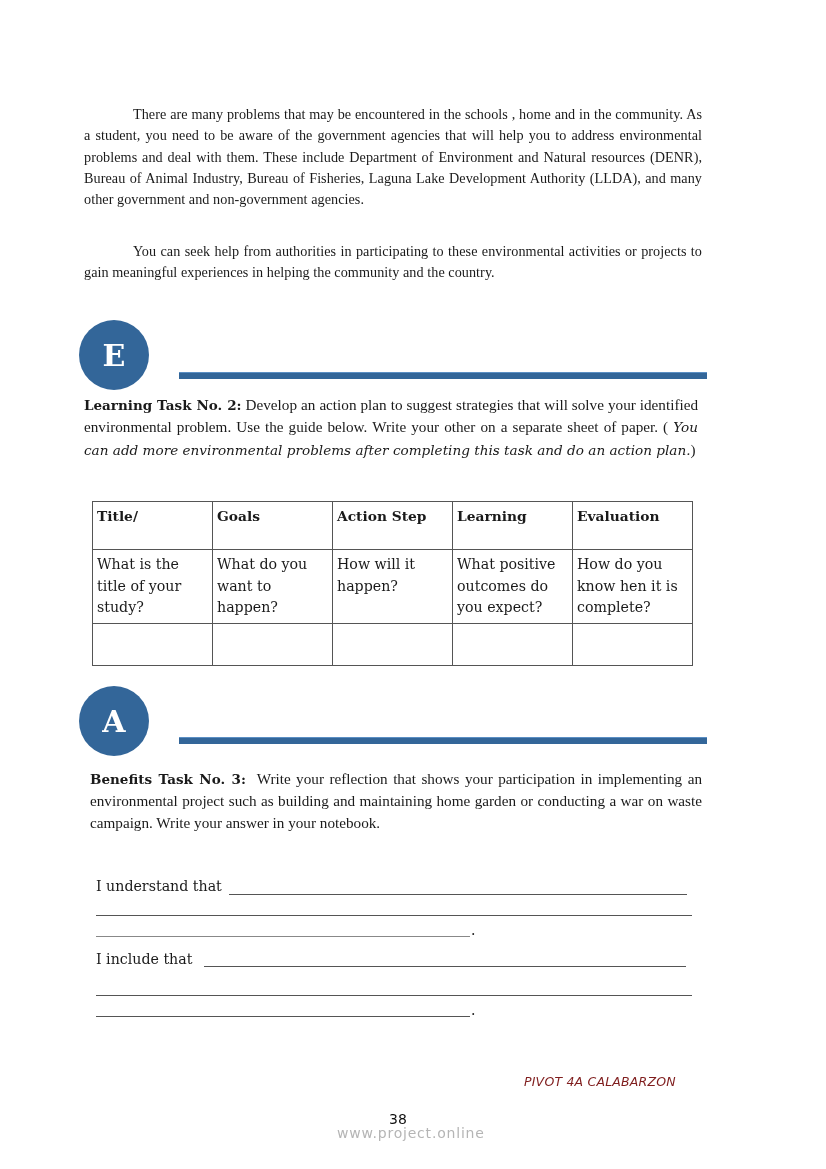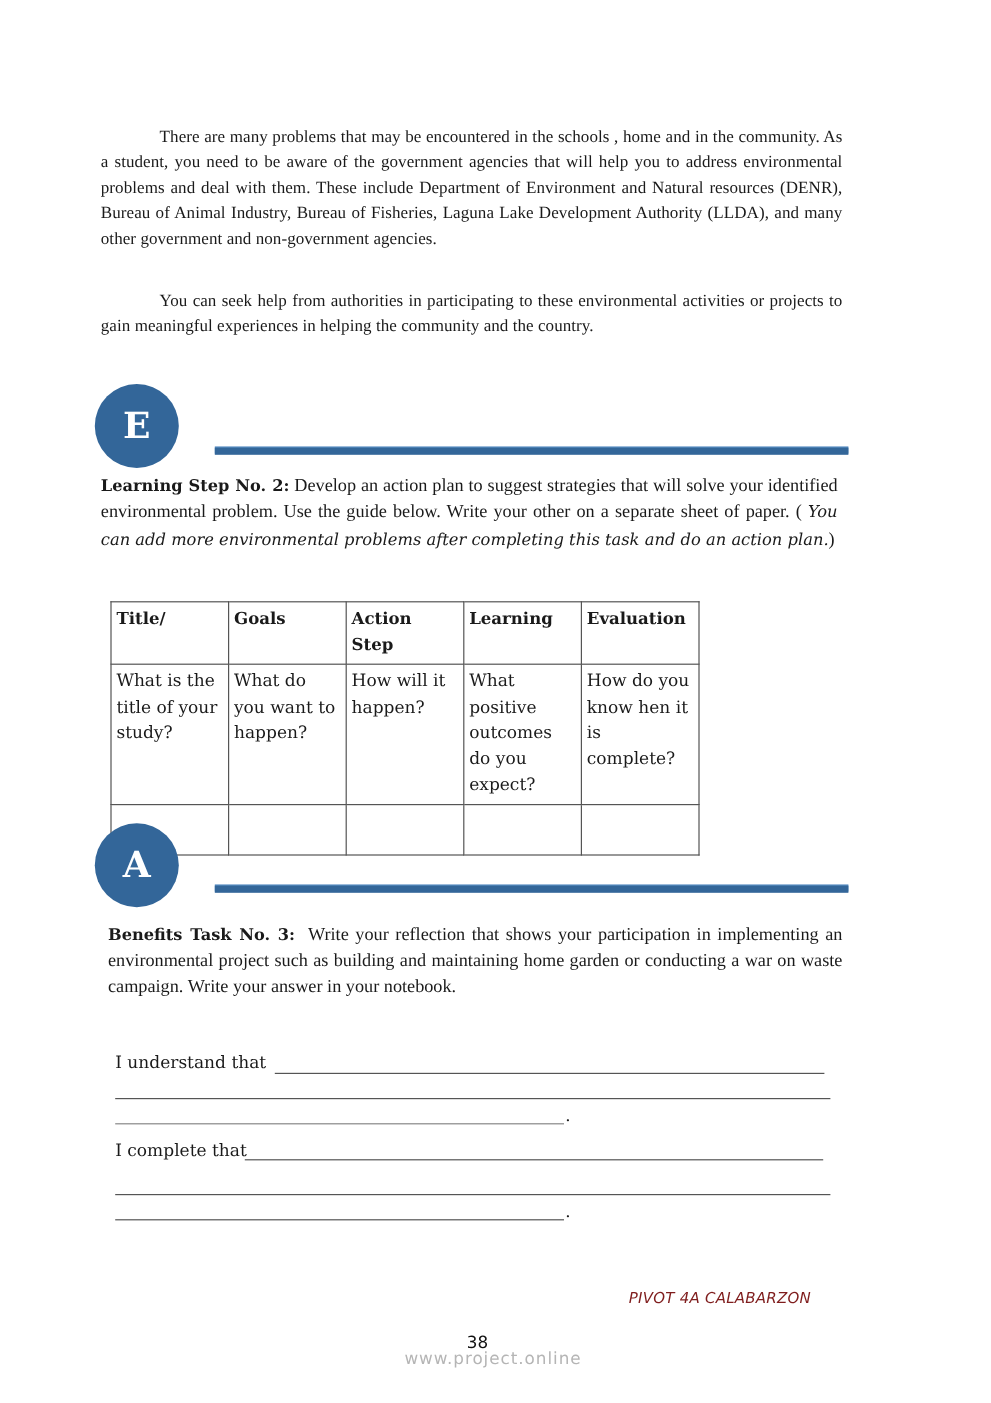--- a/index.html
+++ b/index.html
@@ -13,21 +13,21 @@
     #badge-e { left: 79px; top: 320px; }
     #badge-a { left: 79px; top: 686px; }
     .section-rule { position: absolute; left: 179px; width: 528px; height: 6px; background: #336699; box-shadow: 0 -1px 0 #5b8fc4; }
     #rule-e { top: 373px; }
     #rule-a { top: 738px; }
     .task { position: absolute; font-size: 14.2px; line-height: 21.3px; text-align: justify; font-family: "Liberation Serif", serif; font-size: 15.2px; }
     #task2 { left: 84px; width: 614px; top: 394px; }
     #task3 { left: 90px; width: 612px; top: 768px; }
     .task b { font-family: "DejaVu Serif", serif; font-size: 13.5px; font-weight: bold; }
     .task i { font-family: "DejaVu Serif", serif; font-size: 13.6px; }
-    table.plan { position: absolute; left: 92px; top: 501px; width: 491px; border-collapse: collapse; table-layout: fixed; }
+    table.plan { position: absolute; left: 92px; top: 501px; width: 601px; border-collapse: collapse; table-layout: fixed; }
     table.plan td, table.plan th { border: 1px solid #555555; vertical-align: top; text-align: left; padding: 4px 4px; font-size: 14.2px; line-height: 21.5px; }
     table.plan th { font-family: "DejaVu Serif", serif; font-weight: bold; font-size: 13.8px; height: 39px; }
     table.plan td.q { font-family: "DejaVu Serif", serif; height: 61px; }
     table.plan tr.blank td { height: 33px; }
     .reflect { position: absolute; font-family: "DejaVu Serif", serif; font-size: 14.2px; color: #1a1a1a; }
     .line { position: absolute; height: 0; border-top: 1px solid #555555; }
     .period { position: absolute; font-family: "DejaVu Serif", serif; font-size: 14px; }
     .footer { position: absolute; font-family: "DejaVu Sans", sans-serif; font-style: italic; font-size: 12.5px; color: #7f1d1d; left: 524px; top: 1074px; letter-spacing: 0.2px; }
     .pagenum { position: absolute; left: 389px; top: 1111px; font-family: "DejaVu Sans", sans-serif; font-size: 14px; color: #111; }
     .watermark { position: absolute; left: 337px; top: 1125px; font-family: "DejaVu Sans", sans-serif; font-size: 14px; color: #b5b5b5; letter-spacing: 0.8px; }
@@ -37,21 +37,21 @@
 
 <div id="p1" class="para serif"><span class="indent"></span><span>There are many problems that may be encountered in the schools , home and in the community.  As a student, you need to be aware of the government agencies that will help you to address environmental problems and deal with them.  These include Department of Environment and Natural resources (DENR), Bureau of Animal Industry, Bureau of Fisheries, Laguna Lake Development Authority (LLDA),  and many  other government and non-government agencies.</span></div>
 <div id="p2" class="para serif"><span class="indent"></span><span>You can seek help from authorities in participating to these environmental activities or projects to gain meaningful experiences in helping the community and the country.</span></div>
 
 <div id="badge-e" class="section-badge">
     <span>E</span>
   </div>
 <div id="rule-e" class="section-rule"></div>
 
 <div id="task2" class="task">
-  <b>Learning Step No. 2:</b>
+  <b>Learning Task No. 2:</b>
   <span>Develop an action plan to suggest strategies that will solve your identified environmental problem.  Use the guide below.  Write your other on a separate sheet of paper. ( </span><i>You can add more environmental problems after completing this task and do an action plan.</i><span>)</span>
 </div>
 
 <table class="plan">
   <tbody>
       <tr>
     <th>Title/</th>
     <th>Goals</th>
     <th>Action Step</th>
     <th>Learning</th>
@@ -83,21 +83,21 @@
   <b>Benefits Task No. 3:</b>&nbsp;
   <span>Write your reflection that shows your participation in implementing an environmental project such as building and maintaining home garden or conducting a war on waste campaign.  Write your answer in your notebook.</span>
 </div>
 
 <div class="reflect" style="left:96px; top:878px;">I understand that</div>
 <div class="line" style="left:229px; top:894px; width:458px;"></div>
 <div class="line" style="left:96px; top:915px; width:596px;"></div>
 <div class="line" style="left:96px; top:936px; width:374px; border-top-color:#888;"></div>
 <div class="period" style="left:471px; top:922px;">.</div>
 
-<div class="reflect" style="left:96px; top:951px;">I complete that</div>
+<div class="reflect" style="left:96px; top:951px;">I include that</div>
 <div class="line" style="left:204px; top:966px; width:482px;"></div>
 <div class="line" style="left:96px; top:995px; width:596px;"></div>
 <div class="line" style="left:96px; top:1016px; width:374px;"></div>
 <div class="period" style="left:471px; top:1002px;">.</div>
 
 <div class="footer">PIVOT 4A CALABARZON</div>
 <div class="pagenum">38</div>
 <div class="watermark">www.project.online</div>
 
 </body></html>

